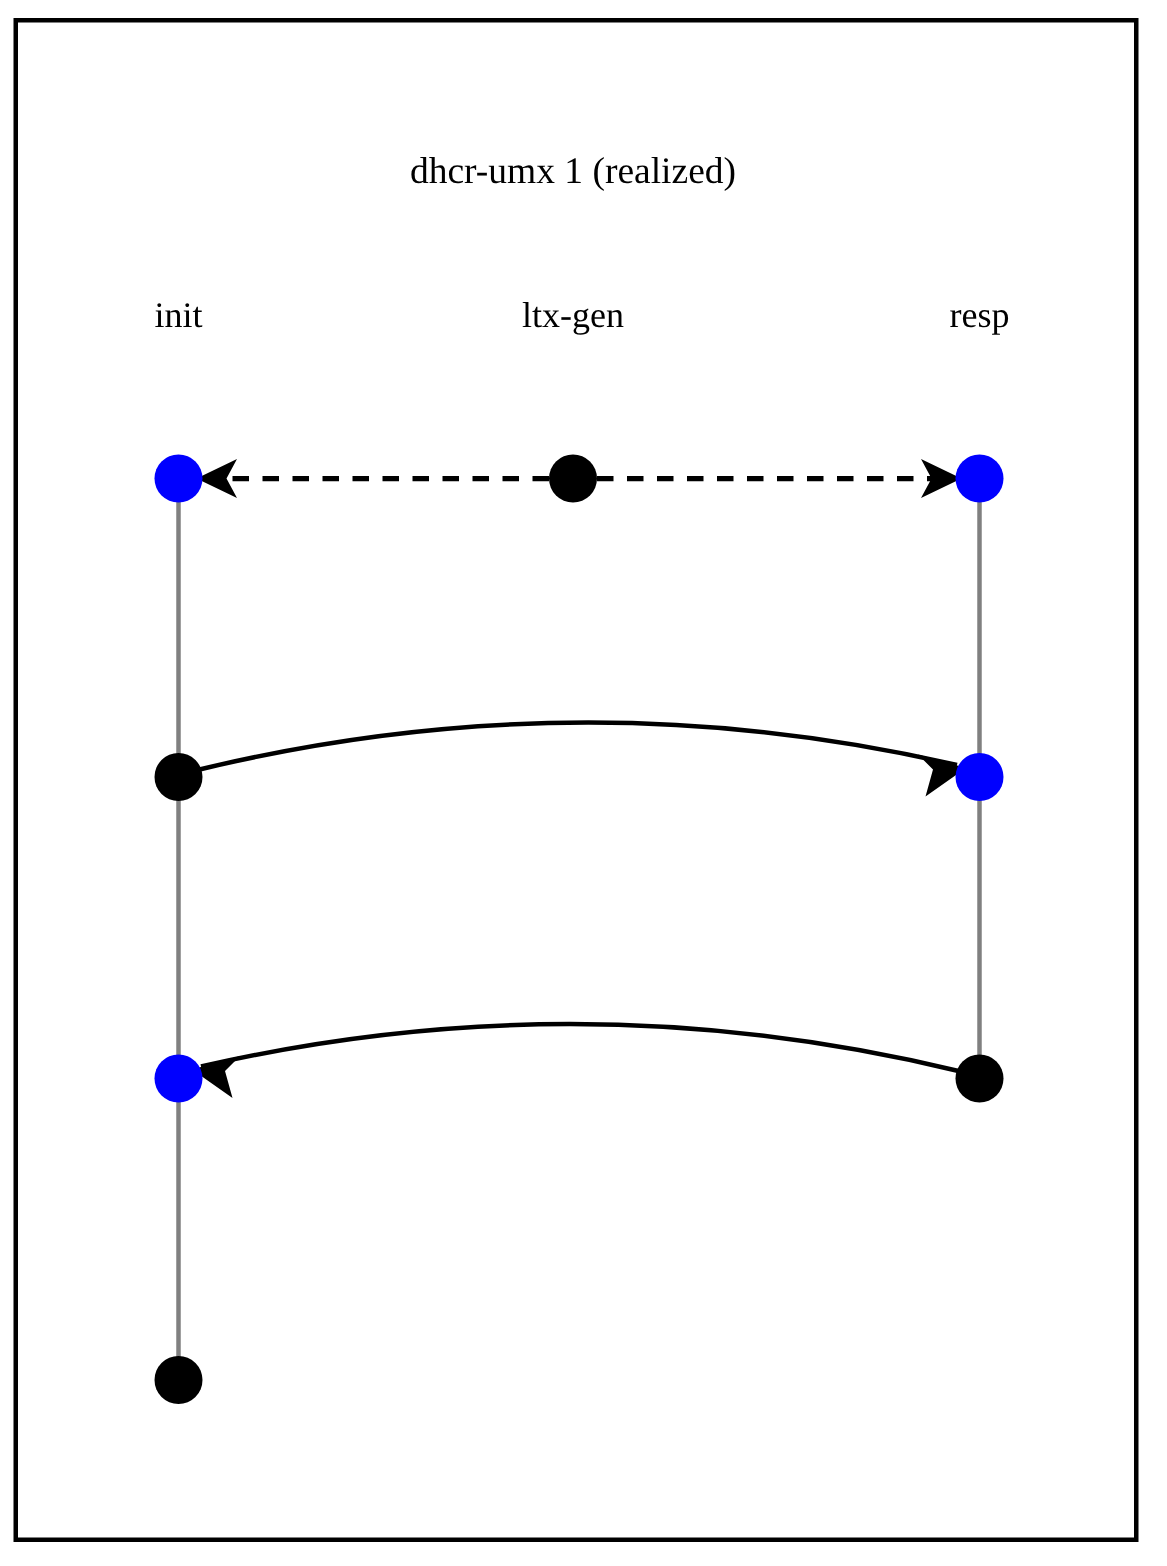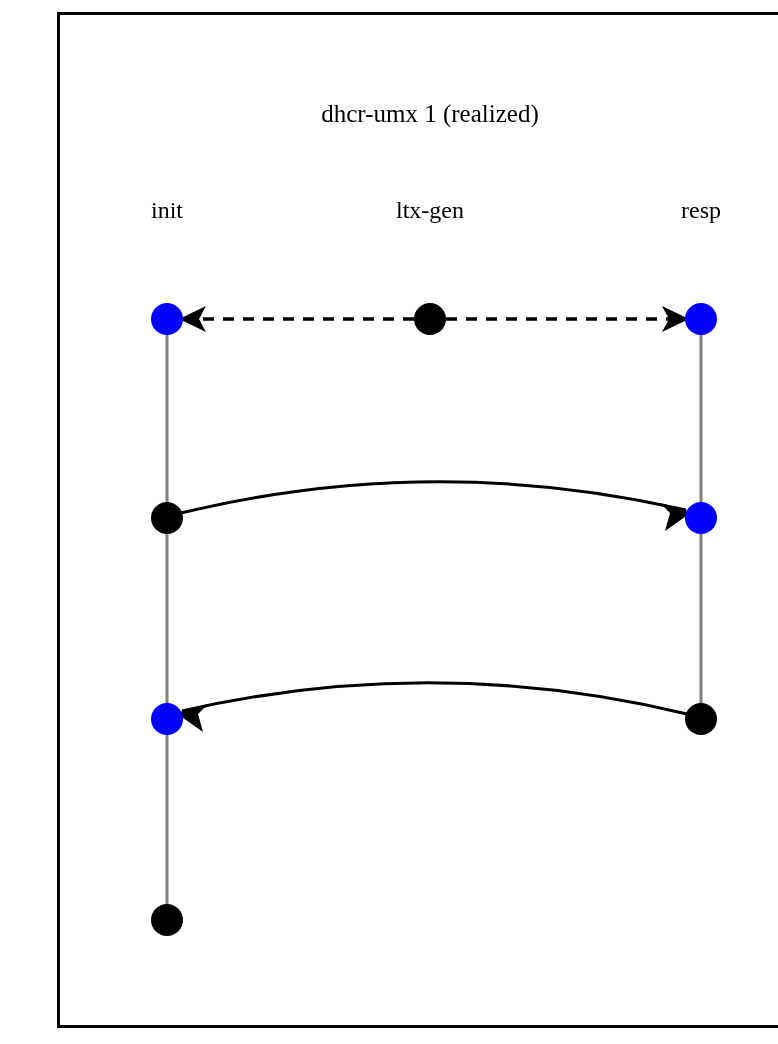--- a/index.html
+++ b/index.html
@@ -11,21 +11,20 @@
     width: 778px;
     height: 1044px;
     font-family: "Liberation Serif", "DejaVu Serif", serif;
     overflow: hidden;
   }
   #msc-canvas {
     position: relative;
     width: 692px;
     height: 1044px;
     background: #ffffff;
-    margin-left: 48px;
   }
   #msc-svg {
     position: absolute;
     left: 0;
     top: 0;
     width: 778px;
     height: 1044px;
     display: block;
   }
   .msc-text {

